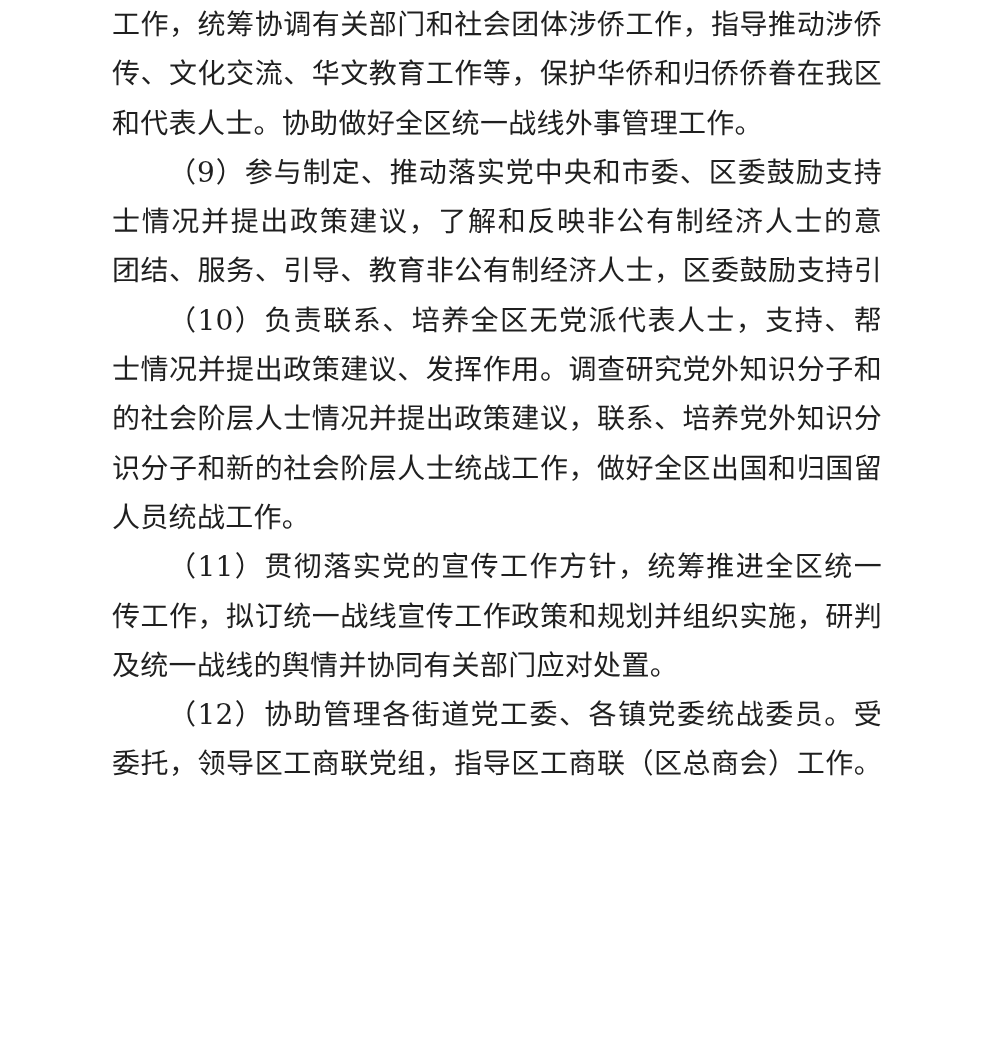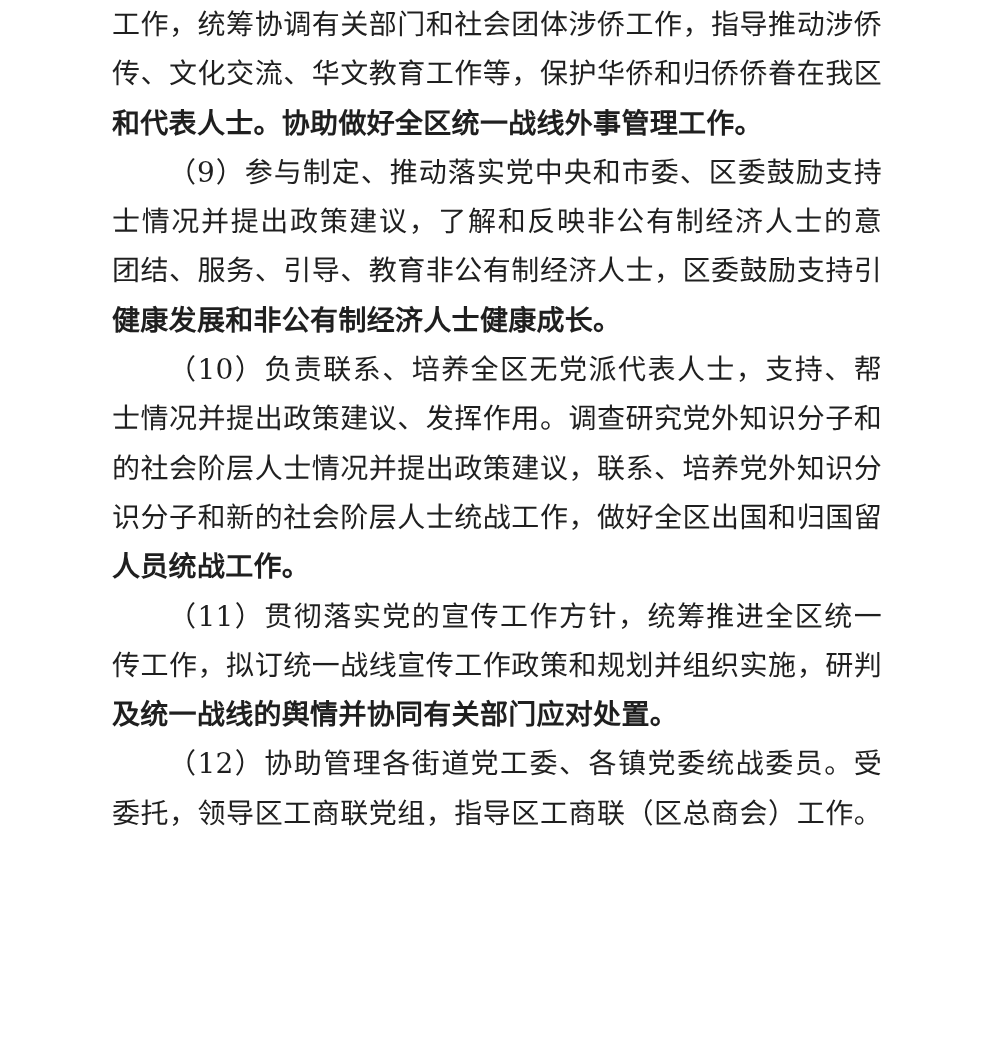--- a/index.html
+++ b/index.html
@@ -35,38 +35,36 @@
   }
   .line {
     height: 49.3px;
     text-align: justify;
     text-align-last: justify;
     overflow: hidden;
   }
   .line.no-justify {
     text-align: left;
     text-align-last: left;
-    font-weight: bold;
   }
   .line.indent {
     text-indent: 2em;
   }
 </style>
 </head>
 <body>
 
 <div class="page">
   <div class="text-column" id="text-column" style="color: rgb(31, 31, 31);">
       <div class="line">工作，统筹协调有关部门和社会团体涉侨工作，指导推动涉侨宣</div>
       <div class="line">传、文化交流、华文教育工作等，保护华侨和归侨侨眷在我区的</div>
       <div class="line no-justify">和代表人士。协助做好全区统一战线外事管理工作。</div>
       <div class="line indent">（9）参与制定、推动落实党中央和市委、区委鼓励支持引导</div>
       <div class="line">士情况并提出政策建议，了解和反映非公有制经济人士的意见，</div>
       <div class="line">团结、服务、引导、教育非公有制经济人士，区委鼓励支持引导</div>
-      <div class="line no-justify">健康发展和非公有制经济人士健康成长。</div>
       <div class="line indent">（10）负责联系、培养全区无党派代表人士，支持、帮助无</div>
       <div class="line">士情况并提出政策建议、发挥作用。调查研究党外知识分子和新</div>
       <div class="line">的社会阶层人士情况并提出政策建议，联系、培养党外知识分子</div>
       <div class="line">识分子和新的社会阶层人士统战工作，做好全区出国和归国留学</div>
       <div class="line no-justify">人员统战工作。</div>
       <div class="line indent">（11）贯彻落实党的宣传工作方针，统筹推进全区统一战线宣</div>
       <div class="line">传工作，拟订统一战线宣传工作政策和规划并组织实施，研判涉</div>
       <div class="line no-justify">及统一战线的舆情并协同有关部门应对处置。</div>
       <div class="line indent">（12）协助管理各街道党工委、各镇党委统战委员。受区委</div>
       <div class="line">委托，领导区工商联党组，指导区工商联（区总商会）工作。领</div>

